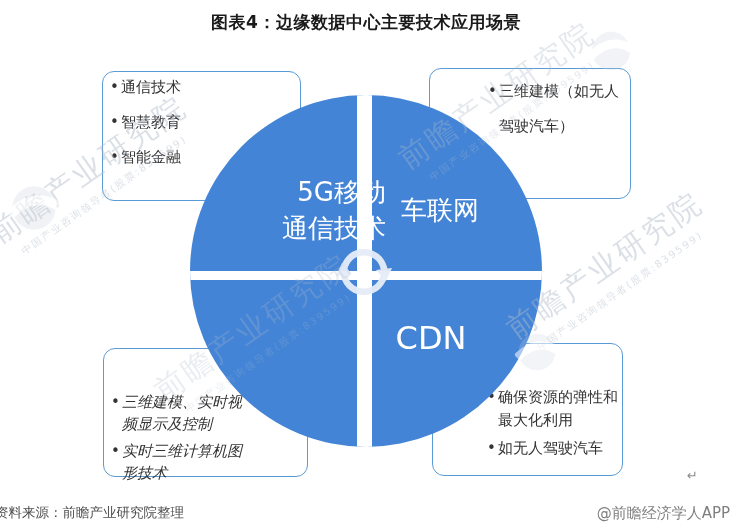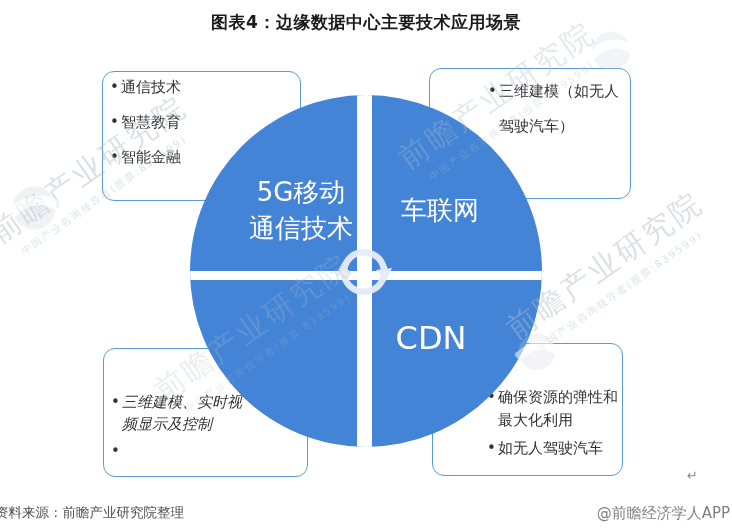--- a/index.html
+++ b/index.html
@@ -33,21 +33,21 @@
   .co-br .t{max-width:125px;}
   
   .circle{
     position:absolute;left:190px;top:95px;width:352px;height:352px;z-index:2;
     border-radius:50%;background:#4384d6;overflow:hidden;
   }
   .bar-v{position:absolute;left:167px;top:0;width:15px;height:100%;background:#fff;}
   .bar-h{position:absolute;left:0;top:176px;width:100%;height:9px;background:#fff;}
   .q-label{position:absolute;z-index:3;color:#fff;text-align:center;}
   .q-5g{left:216px;top:174px;width:170px;font-size:26px;line-height:36px;}
-  .q-5g span{display:block;}
+  .q-5g span{display:block;text-align:right;}
   .q-car{left:370px;top:193px;width:140px;font-size:26px;}
   .q-arvr{left:226px;top:318px;width:150px;font-size:32px;}
   .q-cdn{left:366px;top:319px;width:130px;font-size:32px;}
   .sync{position:absolute;left:332px;top:236px;z-index:4;}
   
   .src{position:absolute;left:-5px;top:504px;z-index:5;font-size:13.5px;color:#4d4d4d;}
   .cpy{position:absolute;right:2px;top:504px;z-index:5;font-size:15px;color:#7f7f7f;}
   .retmark{position:absolute;left:687px;top:468px;z-index:5;font-size:13px;color:#8a8a8a;}
   
   .wm{position:absolute;z-index:6;pointer-events:none;transform:rotate(-35deg);
@@ -97,20 +97,21 @@
   </div>
 
   <div class="callout co-bl">
     <ul>
       <li>
           <span class="b">•</span>
           <span class="t">三维建模、实时视频显示及控制</span>
         </li>
       <li>
           <span class="b">•</span>
+          <span class="t">实时三维计算机图形技术</span>
         </li>
     </ul>
   </div>
 
   <div class="callout co-br">
     <ul>
       <li>
           <span class="b">•</span>
           <span class="t">确保资源的弹性和最大化利用</span>
         </li>

